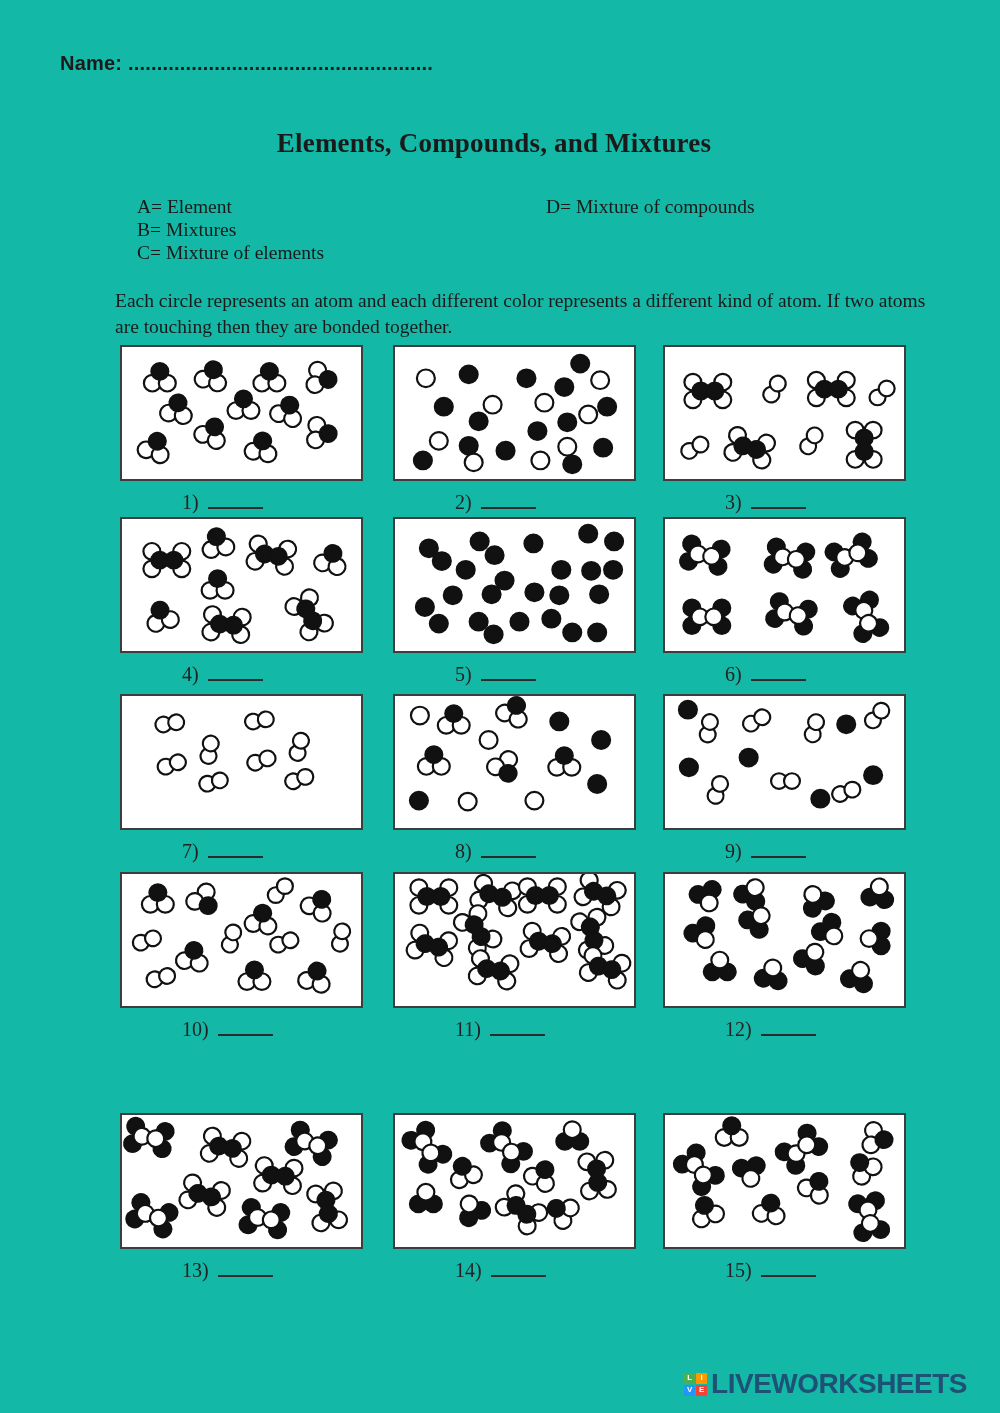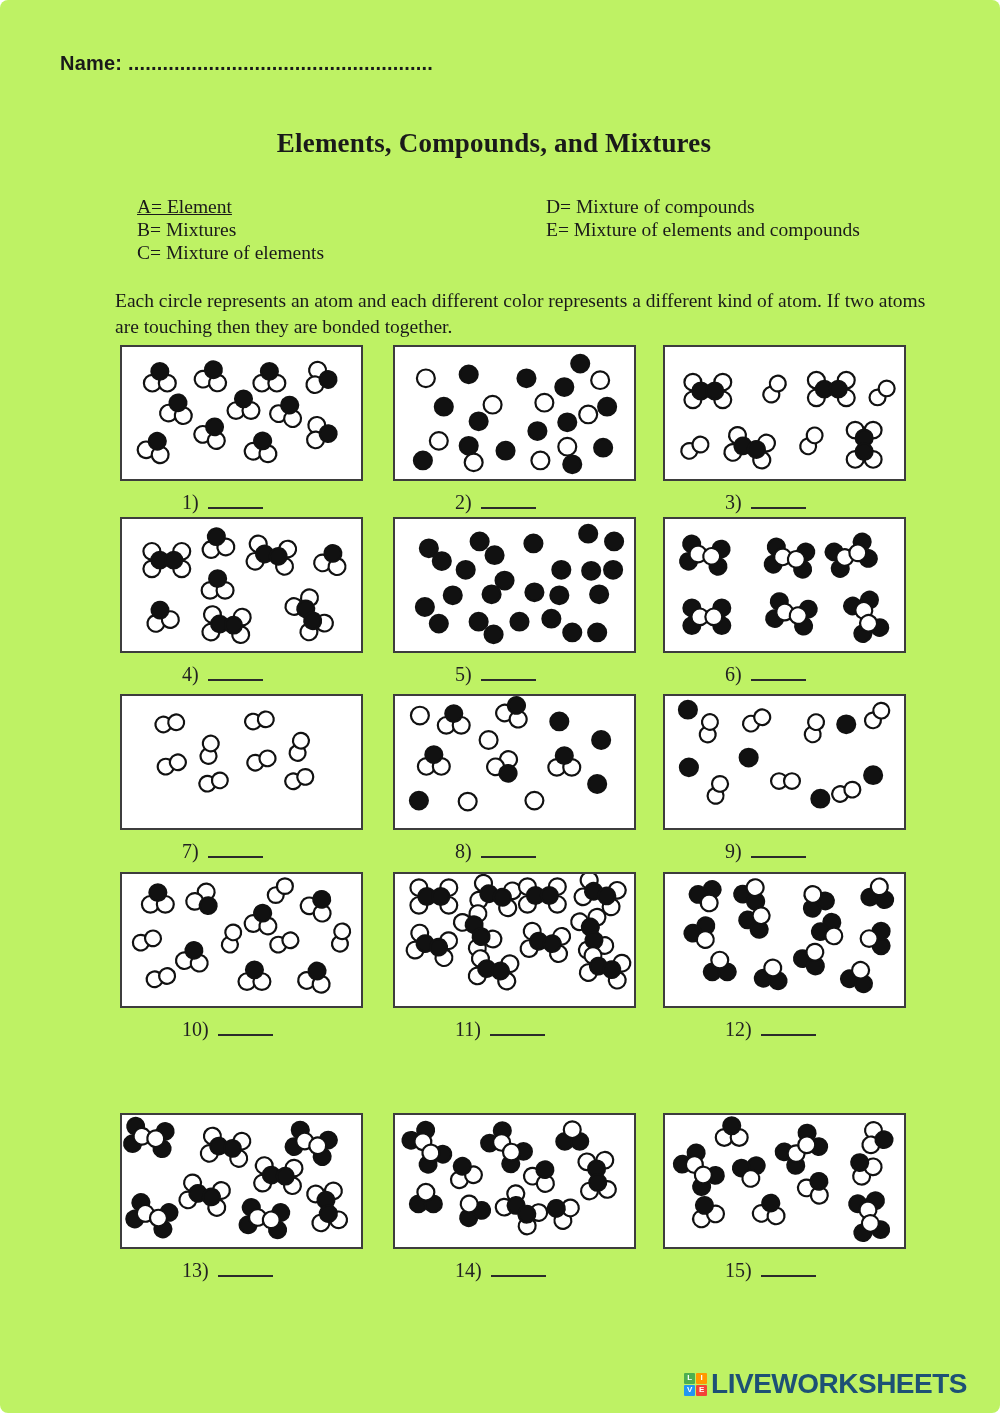--- a/index.html
+++ b/index.html
@@ -1,34 +1,34 @@
 <!DOCTYPE html>
 <html><head>
 <meta charset="utf-8">
 <style>
   html,body{margin:0;padding:0;background:#ffffff;}
   .page{
-    position:relative;width:1000px;height:1413px;background:#bef264;
-    font-family:"Liberation Serif",serif;color:#1a1a1a;overflow:hidden;border-radius:8px;
+    position:relative;width:1000px;height:1413px;background:#14b8a6;
+    font-family:"Liberation Serif",serif;color:#1a1a1a;overflow:hidden;
   }
   
   .name-line{
     position:absolute;left:60px;top:52px;
     font-family:"Liberation Sans",sans-serif;font-weight:600;font-size:20px;
     letter-spacing:.2px;
   }
   .name-dots{font-weight:600;}
   
   .title{
     position:absolute;left:0;top:128px;width:988px;text-align:center;
     font-size:27px;font-weight:600;letter-spacing:.2px;
   }
   .instruction{position:absolute;left:78px;top:170px;font-size:19.5px;}
   .opt{position:absolute;font-size:19.5px;}
-  .opt-a{left:137px;top:196px;text-decoration:underline;}
+  .opt-a{left:137px;top:196px;}
   .opt-b{left:137px;top:219px;}
   .opt-c{left:137px;top:242px;}
   .opt-d{left:546px;top:196px;}
   .opt-e{left:546px;top:219px;}
   .note{
     position:absolute;left:90px;top:288px;width:830px;
     font-size:19.5px;line-height:26px;margin-left:25px;
   }
   
   .cell{position:absolute;width:243px;}
@@ -72,21 +72,20 @@
     <span>Name:</span>
     <span class="name-dots">.....................................................</span>
   </div>
 
   <div class="title">Elements, Compounds, and Mixtures</div>
 
   <div class="opt opt-a">A= Element</div>
   <div class="opt opt-b">B= Mixtures</div>
   <div class="opt opt-c">C= Mixture of elements</div>
   <div class="opt opt-d">D= Mixture of compounds</div>
-  <div class="opt opt-e">E= Mixture of elements and compounds</div>
 
   <div class="note">Each circle represents an atom and each different color represents a different kind of atom.  If two atoms are touching then they are bonded together.</div>
 
   <div class="cell c1 r1">
     <svg class="box-svg" viewBox="0 0 240 135" preserveAspectRatio="none">
         <g transform="translate(38,32) rotate(0)">
           <circle cx="-7.5" cy="5" r="8.5" fill="#ffffff" stroke="#111111" stroke-width="2.2"></circle>
           <circle cx="7.5" cy="5" r="8.5" fill="#ffffff" stroke="#111111" stroke-width="2.2"></circle>
           <circle cx="0" cy="-7" r="8.5" fill="#111111" stroke="#111111" stroke-width="2.2"></circle>
         </g>

